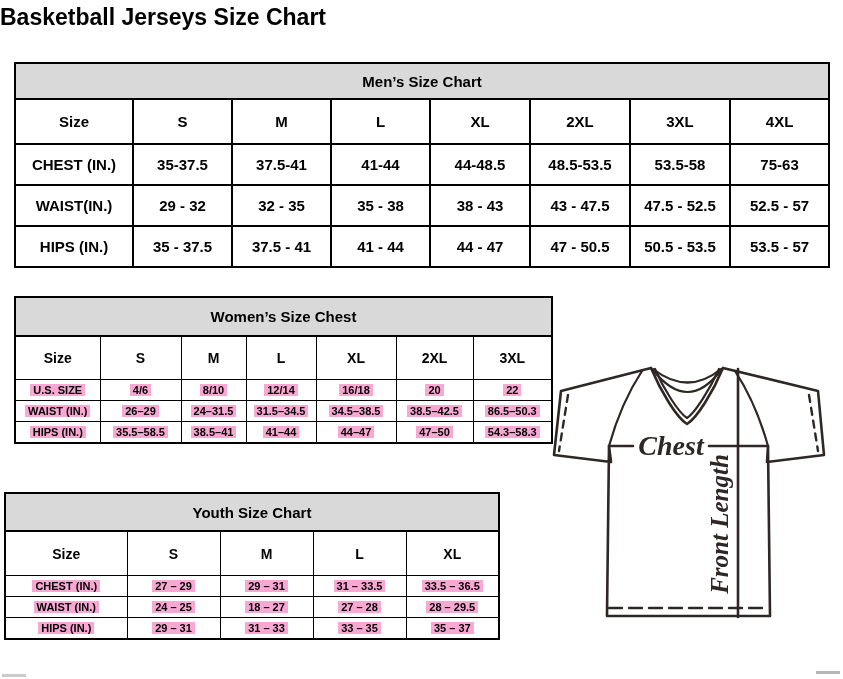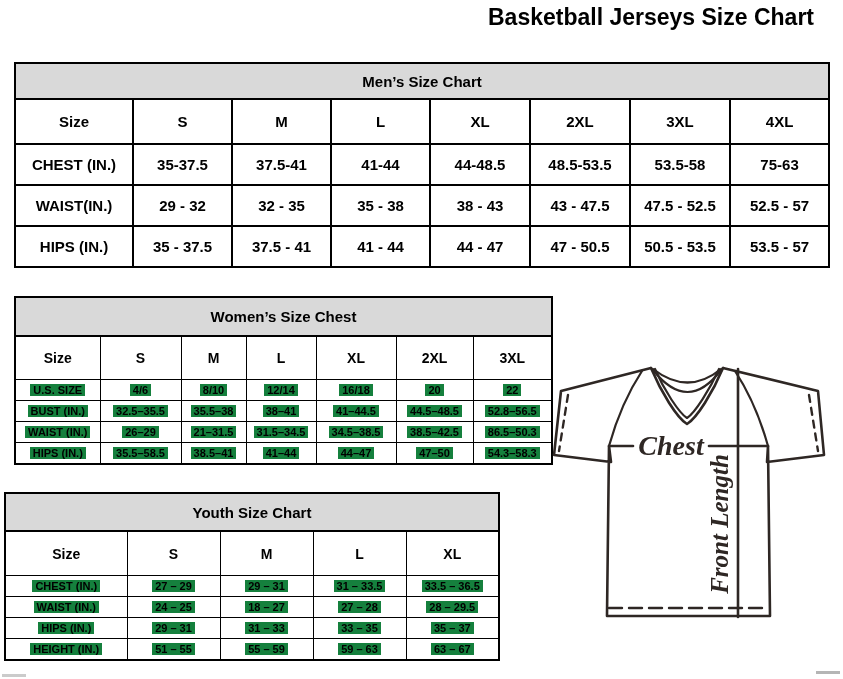--- a/index.html
+++ b/index.html
@@ -4,21 +4,21 @@
 <style>
   html,body{margin:0;padding:0;}
   body{
     width:843px;height:679px;position:relative;overflow:hidden;
     background:#ffffff;
     font-family:"Liberation Sans","DejaVu Sans",sans-serif;
     color:#000;
   }
   .page-title{
     position:absolute;top:4px;left:0;width:814px;
-    text-align:right;font-size:23px;font-weight:bold;letter-spacing:0px;
+    text-align:left;font-size:23px;font-weight:bold;letter-spacing:0px;
   }
   table{border-collapse:collapse;table-layout:fixed;position:absolute;background:#fff;}
   table, td, th{border:1px solid #000;}
   table{border-width:2px;}
   th,td{text-align:center;vertical-align:middle;padding:0;}
   tr.hdr th{
     background:#d9d9d9;font-size:15px;font-weight:bold;
     border-bottom-width:2px;
   }
   
@@ -31,21 +31,21 @@
   .t-women{left:14px;top:296px;width:537px;}
   .t-women tr.hdr th{height:37px;}
   .t-women tr.size-row td{height:42px;font-size:14px;font-weight:bold;}
   .t-women tbody.rows td{height:20px;font-size:11px;font-weight:bold;}
   
   .t-youth{left:4px;top:492px;width:494px;}
   .t-youth tr.hdr th{height:36px;}
   .t-youth tr.size-row td{height:43px;font-size:14px;font-weight:bold;}
   .t-youth tbody.rows td{height:20px;font-size:11px;font-weight:bold;}
   
-  .hl{background:#15803d;padding:0 3px;white-space:nowrap;}
+  .hl{background:#f9a8d4;padding:0 3px;white-space:nowrap;}
   
   .jersey-wrap{position:absolute;left:551px;top:358px;width:276px;height:270px;}
   .jersey-text{
     font-family:"Liberation Serif","DejaVu Serif",serif;
     font-weight:bold;font-style:italic;fill:#2e2724;
   }
   .frag{position:absolute;}
 </style>
 </head>
 <body>
@@ -140,32 +140,23 @@
       <tr>
         <td><span class="hl">U.S. SIZE</span></td>
         <td><span class="hl">4/6</span></td>
         <td><span class="hl">8/10</span></td>
         <td><span class="hl">12/14</span></td>
         <td><span class="hl">16/18</span></td>
         <td><span class="hl">20</span></td>
         <td><span class="hl">22</span></td>
       </tr>
       <tr>
-        <td><span class="hl">BUST (IN.)</span></td>
-        <td><span class="hl">32.5–35.5</span></td>
-        <td><span class="hl">35.5–38</span></td>
-        <td><span class="hl">38–41</span></td>
-        <td><span class="hl">41–44.5</span></td>
-        <td><span class="hl">44.5–48.5</span></td>
-        <td><span class="hl">52.8–56.5</span></td>
-      </tr>
-      <tr>
         <td><span class="hl">WAIST (IN.)</span></td>
         <td><span class="hl">26–29</span></td>
-        <td><span class="hl">21–31.5</span></td>
+        <td><span class="hl">24–31.5</span></td>
         <td><span class="hl">31.5–34.5</span></td>
         <td><span class="hl">34.5–38.5</span></td>
         <td><span class="hl">38.5–42.5</span></td>
         <td><span class="hl">86.5–50.3</span></td>
       </tr>
       <tr>
         <td><span class="hl">HIPS (IN.)</span></td>
         <td><span class="hl">35.5–58.5</span></td>
         <td><span class="hl">38.5–41</span></td>
         <td><span class="hl">41–44</span></td>
@@ -211,27 +202,20 @@
         <td><span class="hl">27 – 28</span></td>
         <td><span class="hl">28 – 29.5</span></td>
       </tr>
       <tr>
         <td><span class="hl">HIPS (IN.)</span></td>
         <td><span class="hl">29 – 31</span></td>
         <td><span class="hl">31 – 33</span></td>
         <td><span class="hl">33 – 35</span></td>
         <td><span class="hl">35 – 37</span></td>
       </tr>
-      <tr>
-        <td><span class="hl">HEIGHT (IN.)</span></td>
-        <td><span class="hl">51 – 55</span></td>
-        <td><span class="hl">55 – 59</span></td>
-        <td><span class="hl">59 – 63</span></td>
-        <td><span class="hl">63 – 67</span></td>
-      </tr>
     </tbody>
 </table>
 
 <div class="jersey-wrap">
   <svg viewBox="0 0 276 270" width="276" height="270">
     <g fill="none" stroke="#2e2724" stroke-width="2.6" stroke-linejoin="round" stroke-linecap="round">
 
       <path d="M100 10 L10 33 L3 97 L60 104 L58 88 L56 258 L219 258 L217 88 L216 104 L273 97 L267 33 L172 10"></path>
 
       <path stroke-width="2.2" d="M58 88 Q70 45 91 13"></path>

